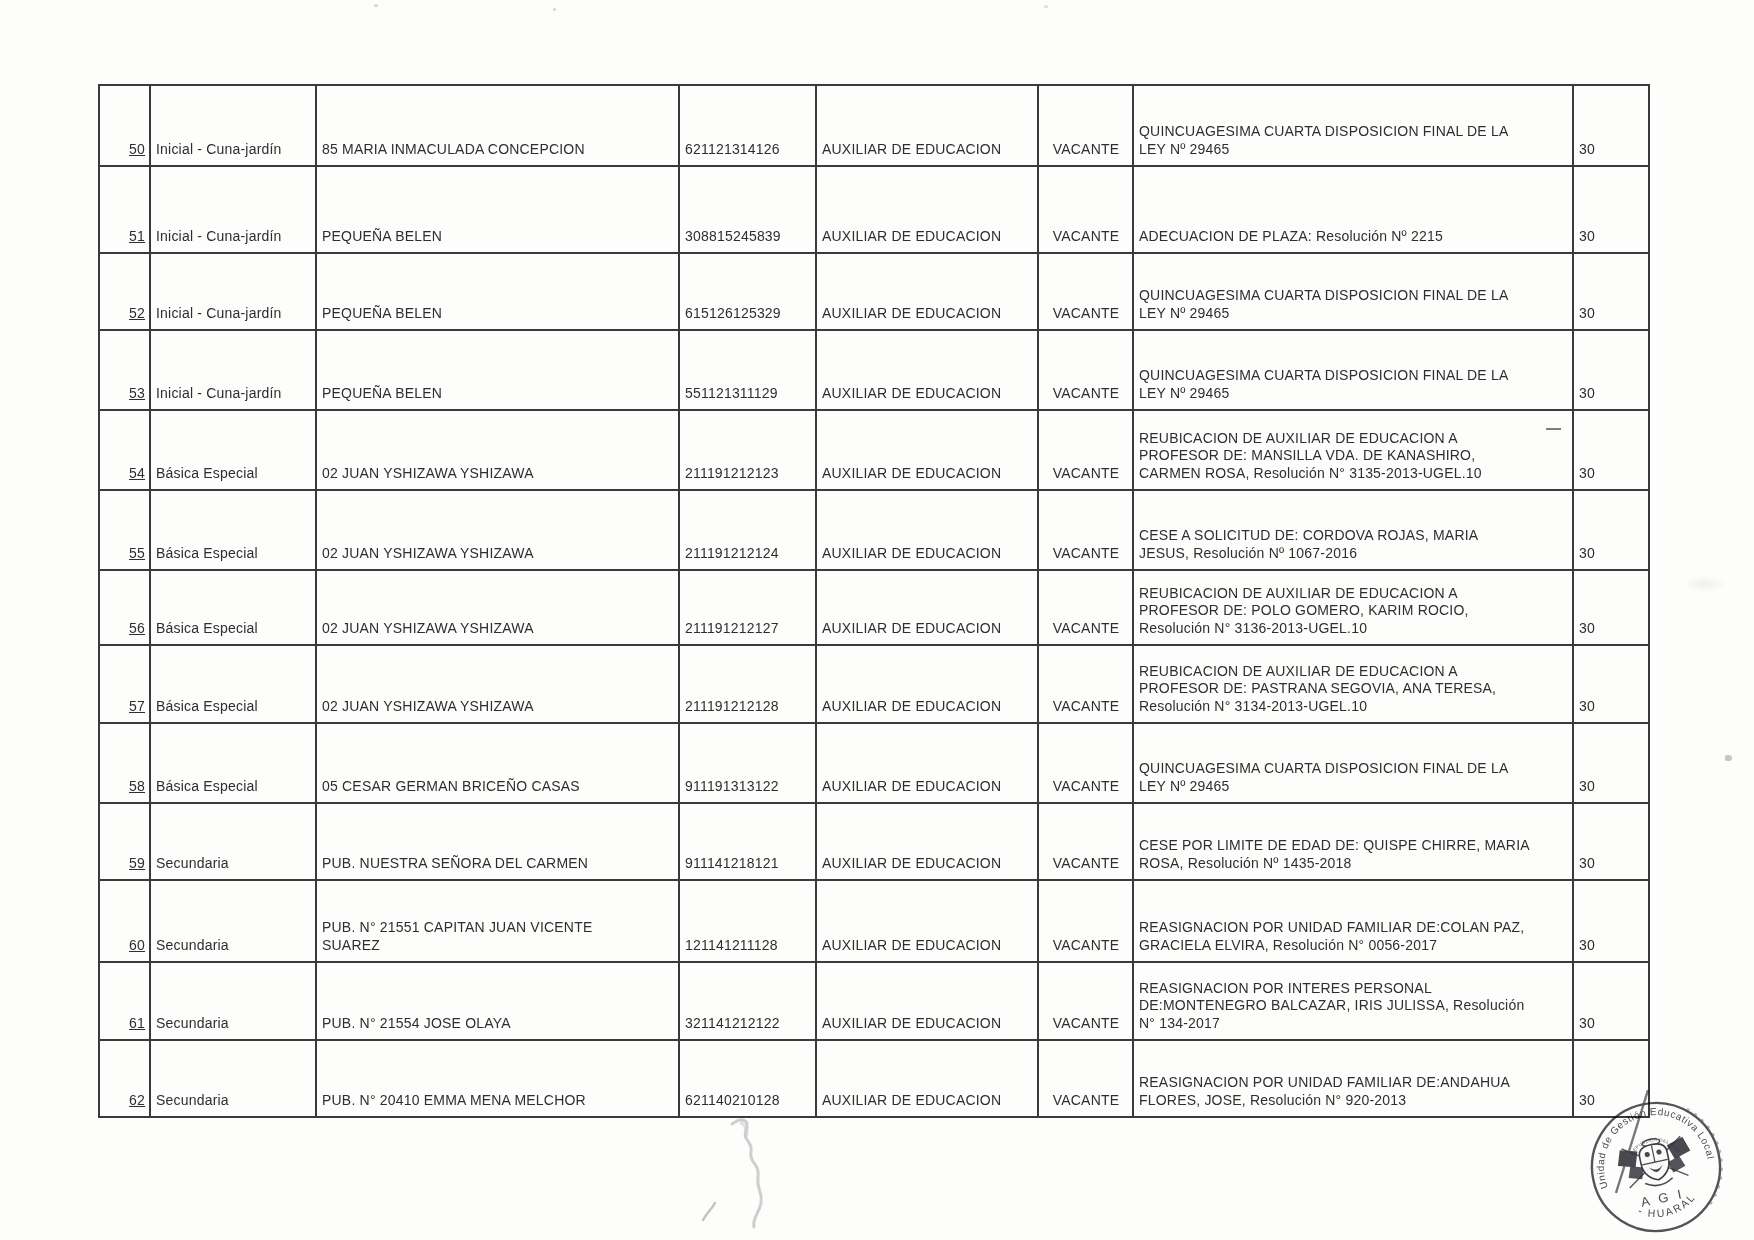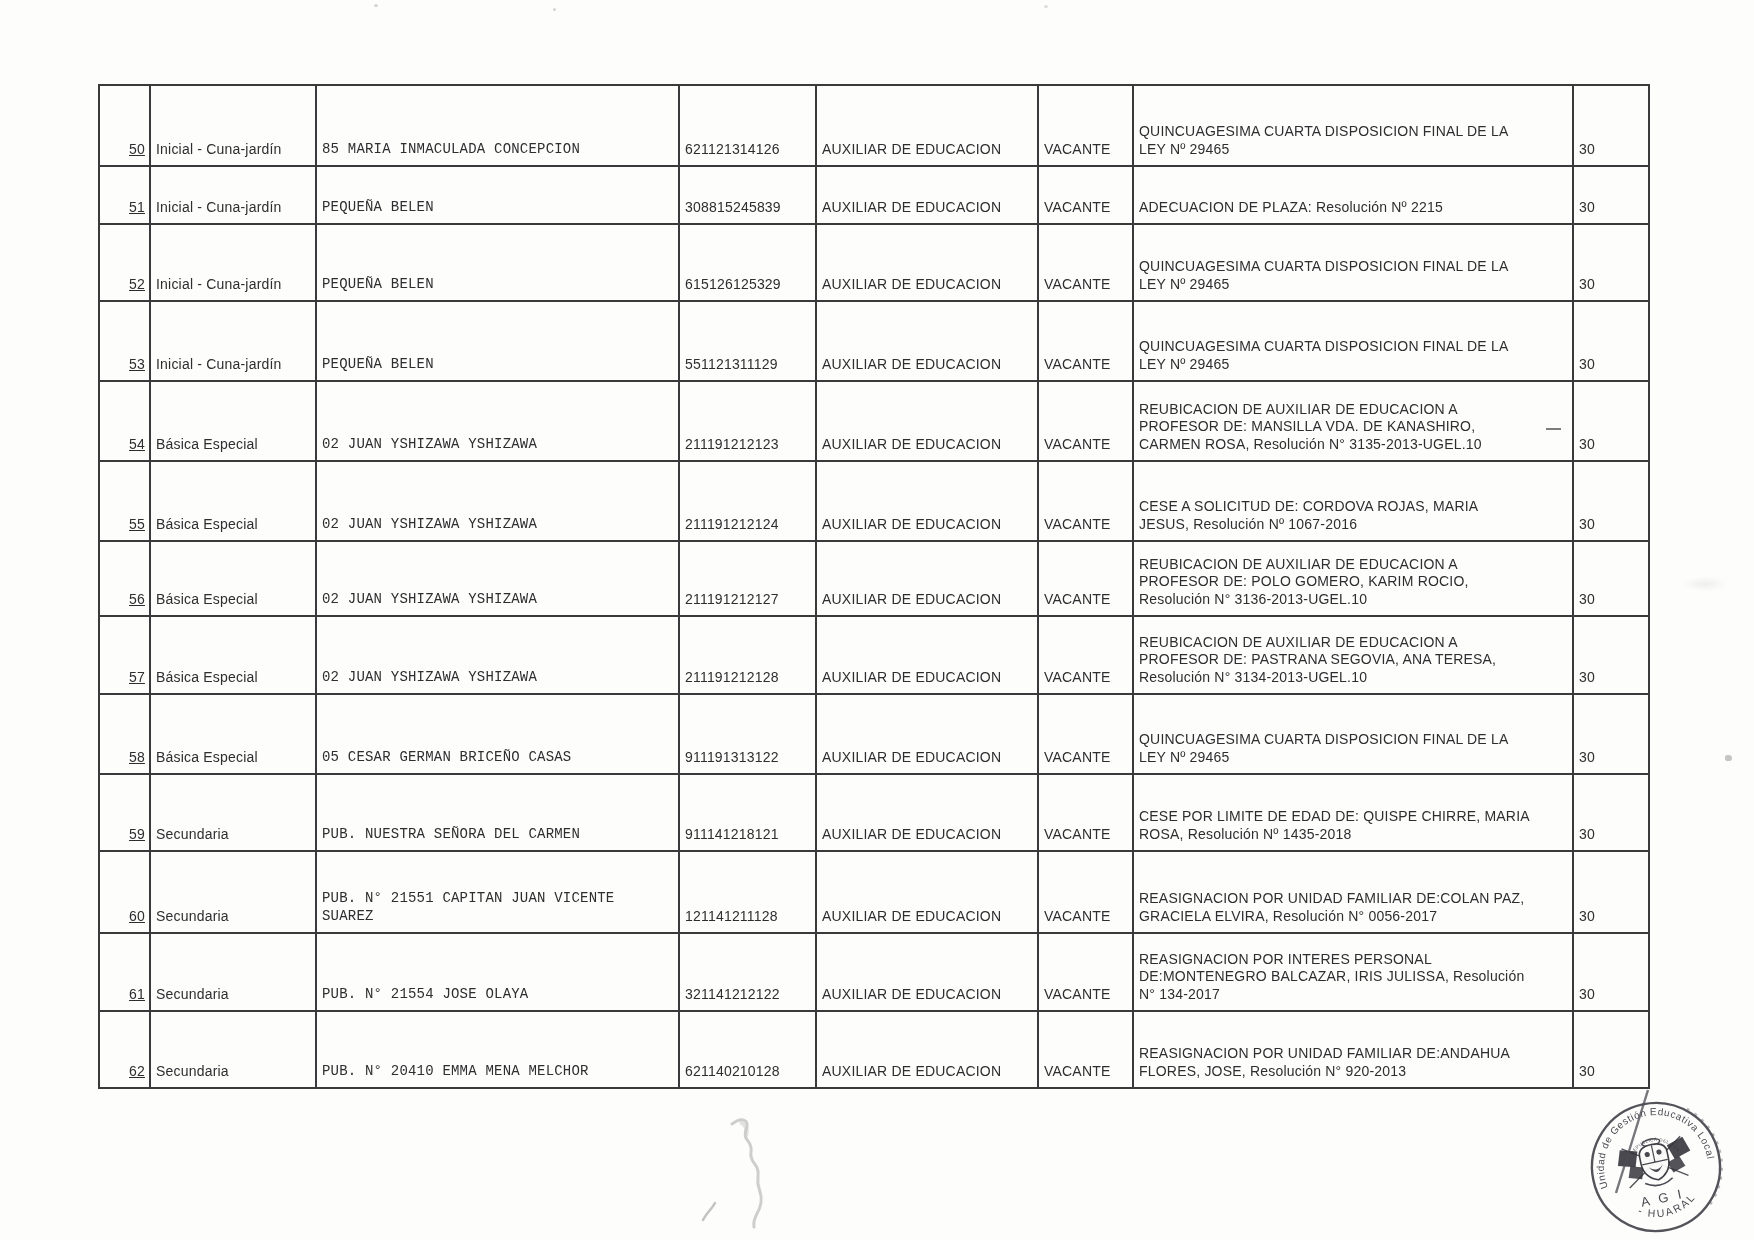--- a/index.html
+++ b/index.html
@@ -17,28 +17,28 @@
   table.vacancy td{
     border:2px solid #3a3a3c;
     vertical-align:bottom;
     font-size:14px;line-height:17.5px;letter-spacing:.2px;
     padding:0 4px 7px 5px;
     overflow:hidden;
     color:#2e2e30;
   }
   td.c-num{text-align:right;padding-right:6px;text-decoration:underline;}
   td.c-level{padding-left:6px;}
-  td.c-school{padding-left:7px;white-space:pre-line;font-family:Liberation Mono, monospace;}
+  td.c-school{padding-left:7px;white-space:pre-line;}
   td.c-code{padding-left:4px;letter-spacing:.5px;}
   td.c-pos{padding-left:7px;}
-  td.c-status{padding-left:5px;}
+  td.c-status{padding-left:5px;text-align:center;}
   td.c-motive{padding-left:6px;white-space:pre-line;padding-bottom:8px;}
   td.c-hours{padding-left:5px;}
   table.vacancy tr:nth-child(1){height:81px;}
-  table.vacancy tr:nth-child(2){height:58px;}
+  table.vacancy tr:nth-child(2){height:87px;}
   table.vacancy tr:nth-child(3){height:77px;}
   table.vacancy tr:nth-child(4){height:80px;}
   table.vacancy tr:nth-child(5){height:80px;}
   table.vacancy tr:nth-child(6){height:80px;}
   table.vacancy tr:nth-child(7){height:75px;}
   table.vacancy tr:nth-child(8){height:78px;}
   table.vacancy tr:nth-child(9){height:80px;}
   table.vacancy tr:nth-child(10){height:77px;}
   table.vacancy tr:nth-child(11){height:82px;}
   table.vacancy tr:nth-child(12){height:78px;}

